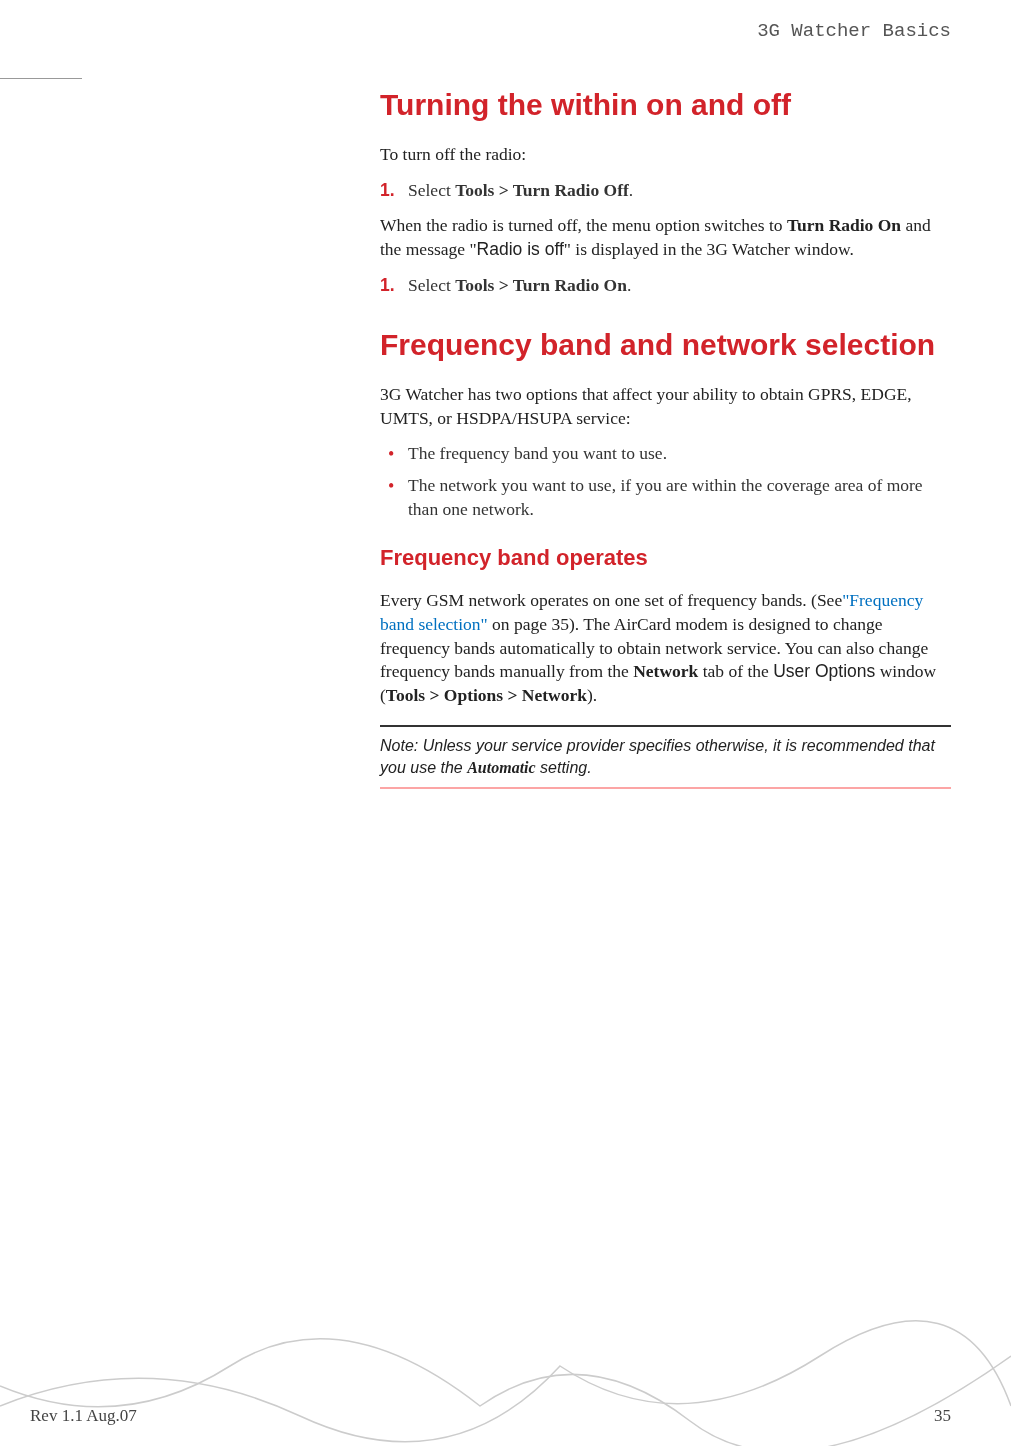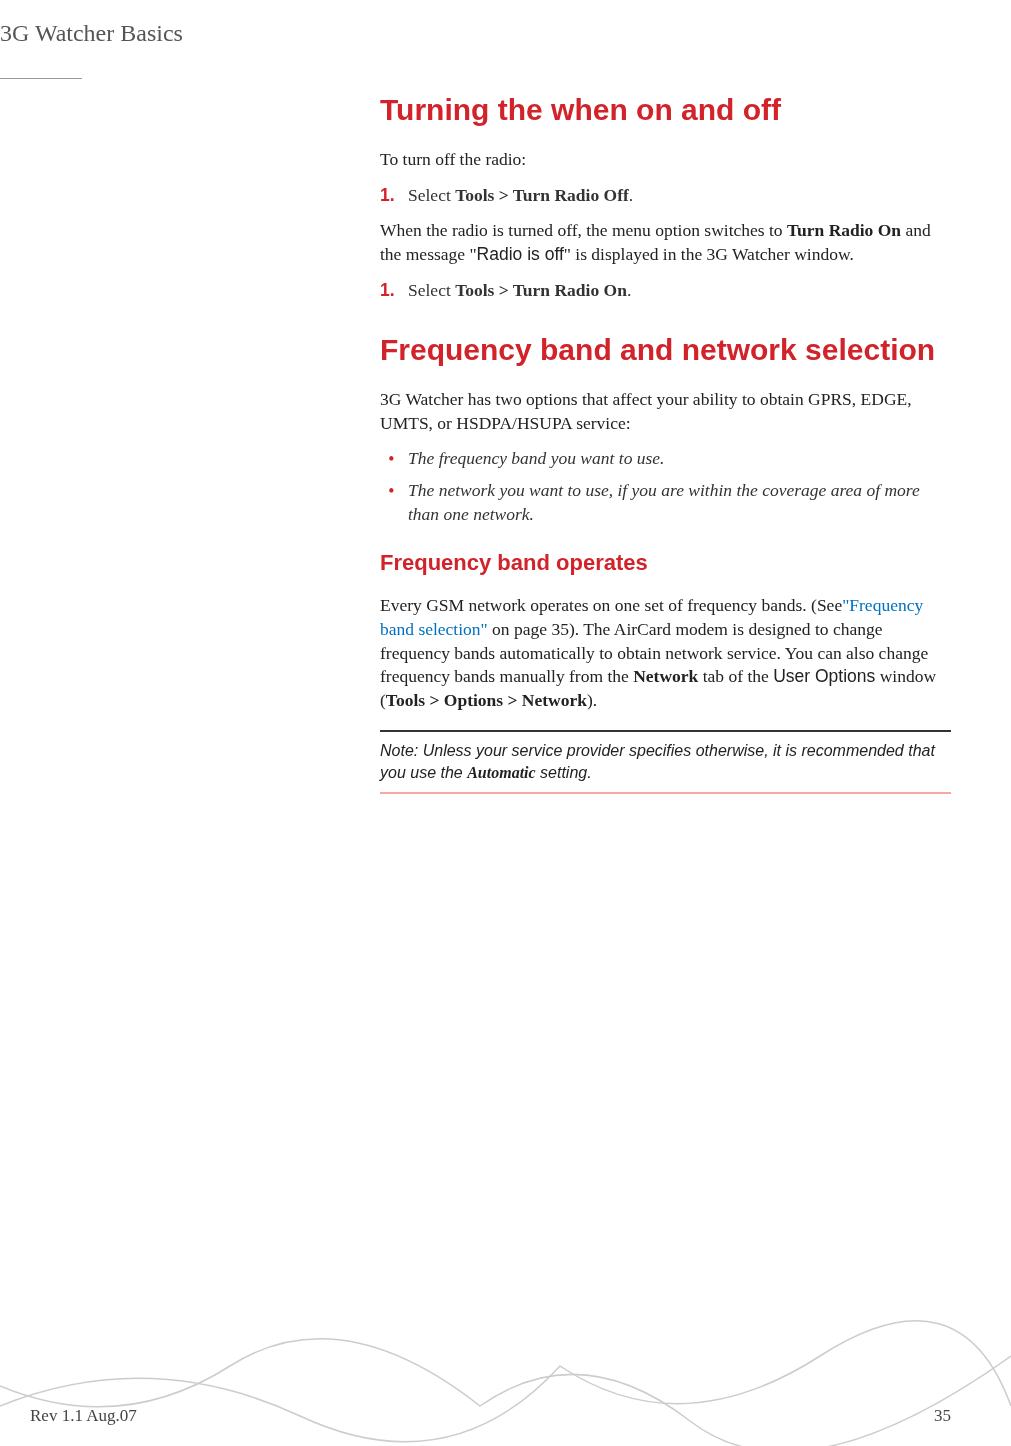--- a/index.html
+++ b/index.html
@@ -8,24 +8,24 @@
       font-family: Arial, Helvetica, sans-serif;
       font-size: 16px;
       color: #333;
       background: #fff;
       width: 1011px;
       height: 1446px;
       position: relative;
       overflow: hidden;
     }
     .header {
-      text-align: left;
+      text-align: right;
       padding: 20px 60px 10px 0;
-      font-family: Liberation Serif, serif;
-      font-size: 24px;
+      font-family: Liberation Mono, monospace;
+      font-size: 19px;
       color: #555;
     }
     .side-rule {
       position: absolute;
       left: 0;
       top: 78px;
       width: 82px;
       border-top: 1.2px solid #999;
     }
     .content {
@@ -78,21 +78,20 @@
       position: absolute;
       left: 0;
       font-family: Arial, Helvetica, sans-serif;
       font-weight: bold;
       color: #D2232A;
     }
     ul.bullets {
       list-style: none;
       padding: 0;
       margin: 7px 0 12px 0;
-      font-style: italic;
     }
     ul.bullets li {
       font-family: "Palatino Linotype", "Book Antiqua", Palatino, serif;
       font-size: 17.5px;
       line-height: 1.35;
       padding-left: 28px;
       position: relative;
       margin-bottom: 8px;
     }
     ul.bullets li::before {
@@ -142,21 +141,21 @@
 <body>
 
 <div class="header">
   <span>3G Watcher Basics</span>
 </div>
 
 <div class="side-rule"></div>
 
 <div class="content">
 
-  <h1>Turning the when on and off</h1>
+  <h1>Turning the within on and off</h1>
 
 
   <p>To turn off the radio:</p>
 
   <ol class="numbered">
     <li>
       <span class="num">1.</span>
       <span>Select </span><span class="bold-sans">Tools &gt; Turn Radio Off</span><span>.</span>
     </li>
   </ol>

